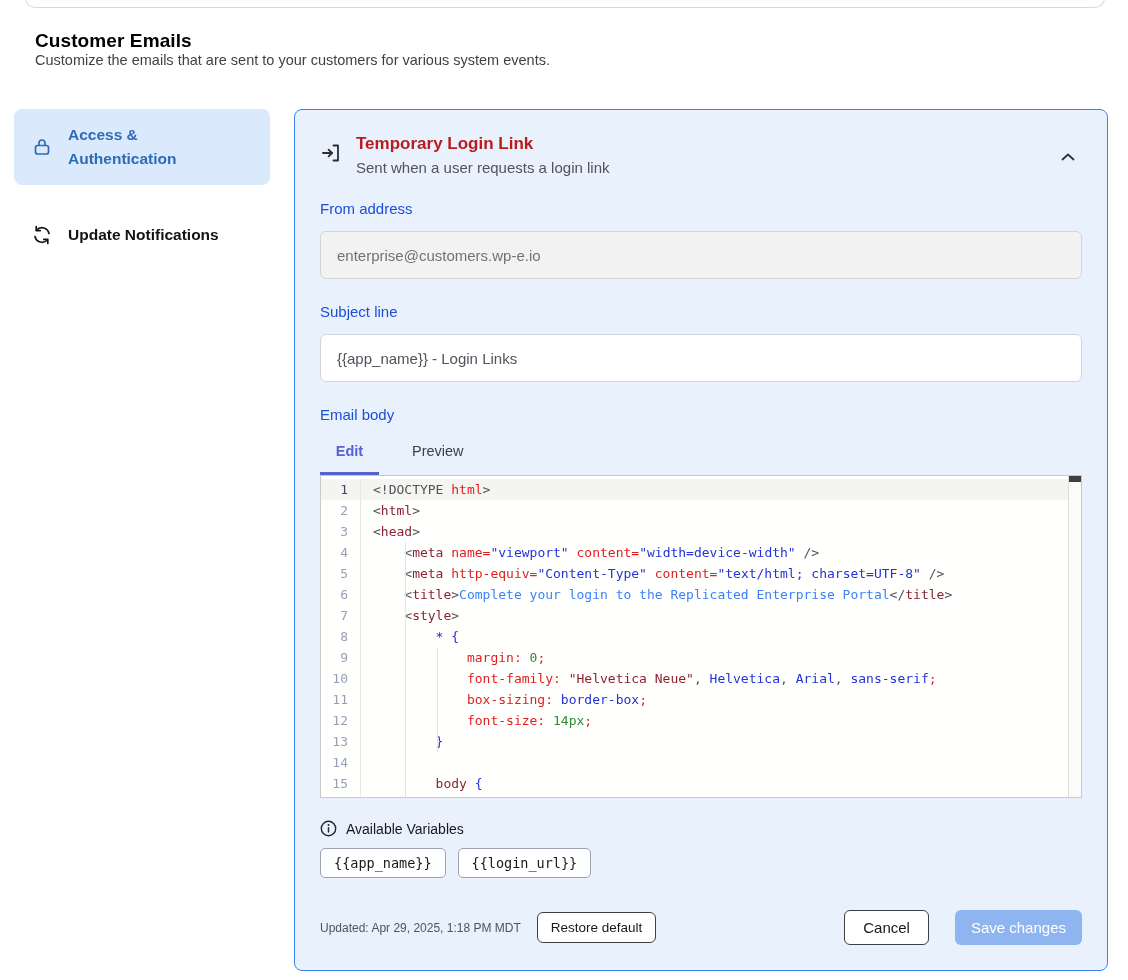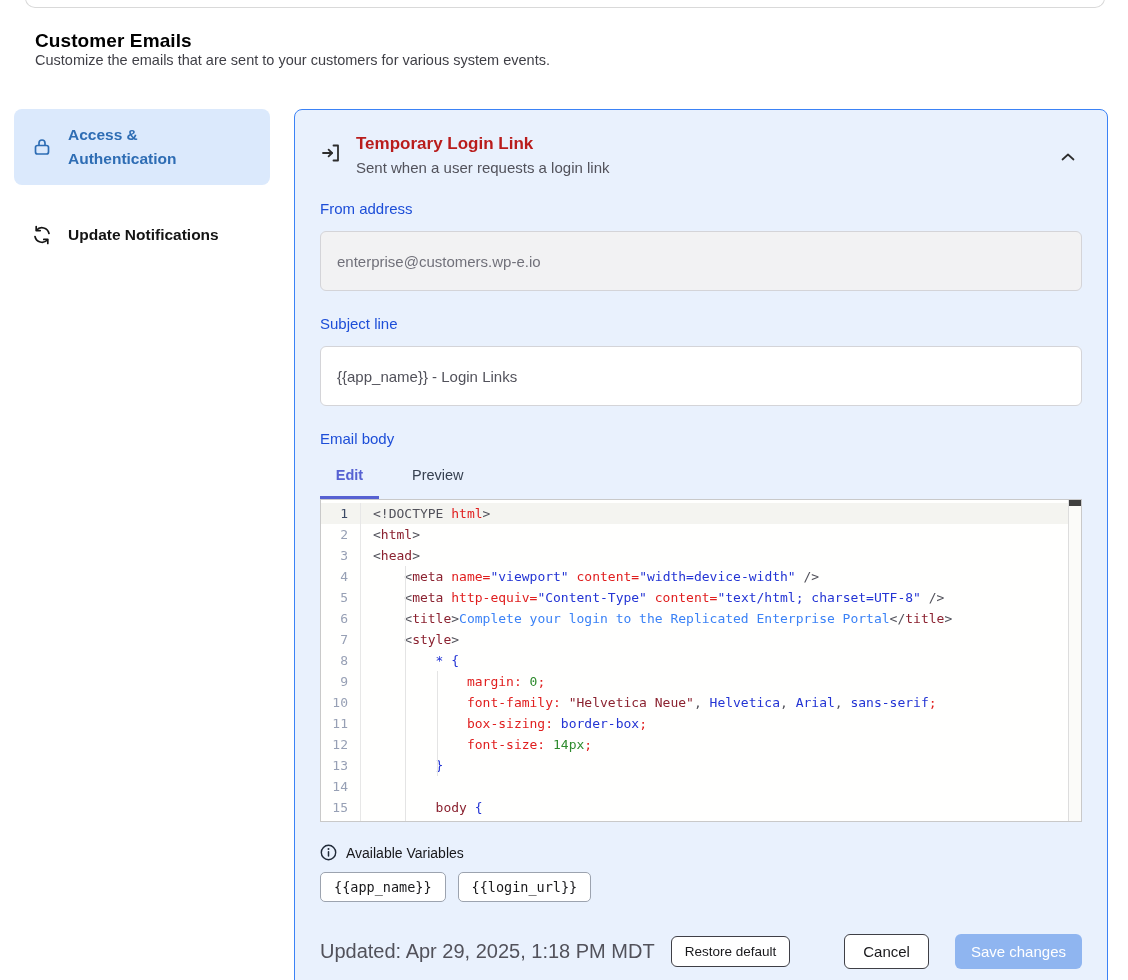--- a/index.html
+++ b/index.html
@@ -34,21 +34,21 @@
   }
   .panel-header{ display:flex; align-items:flex-start; }
   .ph-icon{ width:22px; height:24px; margin:7px 14px 0 0; flex:none;}
   .ph-text{ flex:1; }
   .ph-title{ font-size:17px; font-weight:700; color:#b91c1c; }
   .ph-sub{ margin-top:5px; font-size:15px; color:#52525b; }
   .collapse-btn{ width:28px; height:28px; border:none; background:transparent; cursor:pointer; margin-top:8px; display:flex; align-items:center; justify-content:center;}
 
   .field-label{ margin-top:24px; font-size:15px; font-weight:500; color:#1d4ed8; }
   .text-input{
-    margin-top:14px; width:100%; height:60px; border:1px solid #d4d4d8; border-radius:6px;
+    margin-top:14px; width:100%; height:48px; border:1px solid #d4d4d8; border-radius:6px;
     font-family:"Liberation Sans", sans-serif; font-size:15px; padding:0 16px; display:block;
     background:#fff; color:#52525b; outline:none;
   }
   .text-input.disabled{ background:#f2f2f3; color:#71717a; }
 
   .tabs{ margin-top:16px; display:flex; }
   .tab{ font-size:14.5px; padding:4px 0 13px; border-bottom:3px solid transparent; text-align:center; cursor:pointer; color:#374151;}
   .tab.active{ color:#5661d2; font-weight:700; border-bottom-color:#5661d2; width:59px;}
   .tab.inactive{ margin-left:24px; padding-left:9px; padding-right:9px;}
 
@@ -80,21 +80,21 @@
   .vars-head{ margin-top:22px; display:flex; align-items:center; }
   .vars-head .i-icon{ width:17px; height:17px; margin-right:9px; }
   .vars-label{ font-size:14px; color:#18181b; }
   .chips{ margin-top:11px; display:flex; gap:12px; }
   .chip{
     font-family:"DejaVu Sans Mono", monospace; font-size:13.5px; color:#18181b;
     background:#fff; border:1px solid #9ca3af; border-radius:5px; padding:6px 13px; cursor:pointer;
   }
 
   .panel-footer{ margin-top:32px; display:flex; align-items:center; }
-  .updated{ font-size:20px; color:#52525b; }
+  .updated{ font-size:12px; color:#52525b; }
   .btn{ font-family:"Liberation Sans", sans-serif; border-radius:6px; cursor:pointer; }
   .btn-restore{ margin-left:16px; font-size:13.5px; color:#18181b; background:#fff; border:1px solid #3f3f46; padding:7px 13px; }
   .footer-spacer{ flex:1; }
   .btn-cancel{ font-size:15px; color:#18181b; background:#fff; border:1px solid #3f3f46; padding:8px 18px; }
   .btn-save{ margin-left:26px; font-size:15px; font-weight:500; color:#fff; background:#8fb5f0; border:none; padding:9px 16px; cursor:default;}
 </style>
 </head>
 <body>
 
 <div class="top-card-edge"></div>

